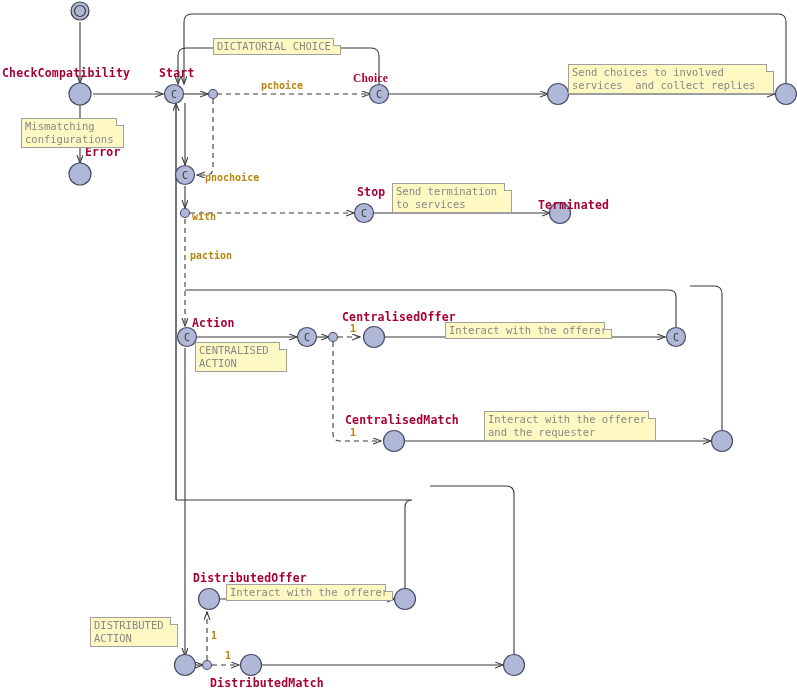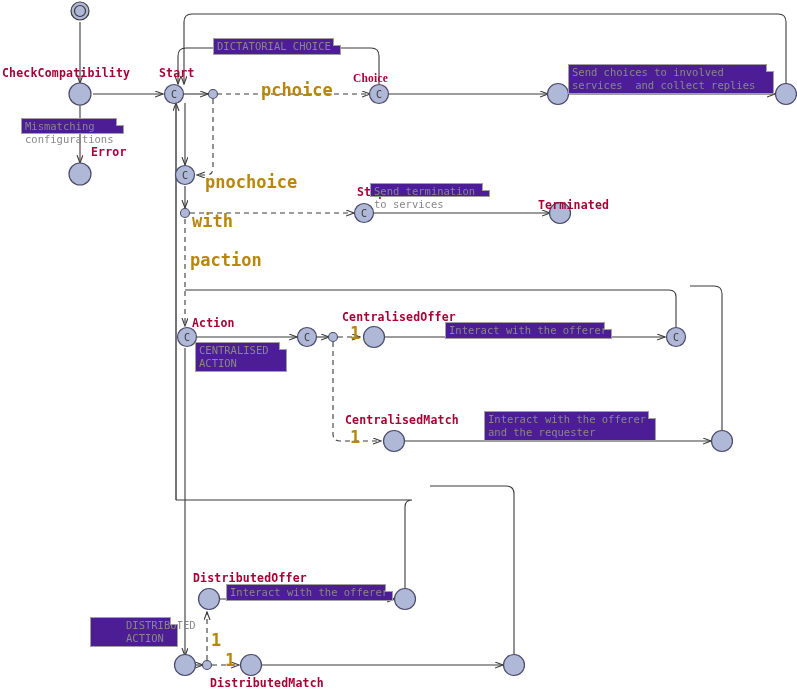--- a/index.html
+++ b/index.html
@@ -1,23 +1,23 @@
 <!DOCTYPE html>
 <html><head>
 <meta charset="utf-8">
 <style>
   html,body{margin:0;padding:0;background:#ffffff;}
   body{font-family:"DejaVu Sans","Liberation Sans",sans-serif;}
   #stage{position:relative;width:797px;height:691px;background:#ffffff;overflow:hidden;}
   svg{position:absolute;left:0;top:0;}
   .lbl{position:absolute;white-space:pre;font-family:"DejaVu Sans Mono","Liberation Mono",monospace;}
   .state-name{color:#A80036;font-size:11.5px;font-weight:bold;letter-spacing:0.2px;}
-  .guard{color:#B8860B;font-size:17px;font-weight:bold;}
+  .guard{color:#B8860B;font-size:10px;font-weight:bold;}
   .note-txt{color:#888888;font-size:10.5px;line-height:12.5px;}
-  .notebox{position:absolute;background:#4c1d95;border:1px solid #A0A0A0;box-sizing:border-box;}
+  .notebox{position:absolute;background:#fef9c3;border:1px solid #A0A0A0;box-sizing:border-box;}
   .notebox .dog{position:absolute;right:-1px;top:-1px;width:7px;height:7px;
      background:#FFFFFF;border-left:1px solid #A0A0A0;border-bottom:1px solid #A0A0A0;}
   .notebox .pad{padding:1px 3px 2px 3px;}
 </style>
 </head>
 <body>
 
 <div id="stage">
 
   <svg width="797" height="691">
@@ -144,59 +144,59 @@
       <circle cx="405" cy="599" r="10.5" fill="#B0B8D8" stroke="#4A4A6A" stroke-width="1.2"></circle>
 
       <circle cx="185" cy="665" r="10.5" fill="#B0B8D8" stroke="#4A4A6A" stroke-width="1.2"></circle>
       <circle cx="207" cy="665" r="4.5" fill="#B0B8D8" stroke="#4A4A6A" stroke-width="1.1"></circle>
       <circle cx="251" cy="665" r="10.5" fill="#B0B8D8" stroke="#4A4A6A" stroke-width="1.2"></circle>
       <circle cx="514" cy="665" r="10.5" fill="#B0B8D8" stroke="#4A4A6A" stroke-width="1.2"></circle>
     </g>
   </svg>
 
   <div class="lbl state-name" style="left:2px;top:66px;">CheckCompatibility</div>
-  <div class="lbl state-name" style="left:91px;top:145px;">Error</div>
+  <div class="lbl state-name" style="left:85px;top:145px;">Error</div>
   <div class="lbl state-name" style="left:159px;top:66px;">Start</div>
   <div class="lbl state-name" style="left:353px;top:72px;font-family:Liberation Serif, serif;">Choice</div>
   <div class="lbl state-name" style="left:357px;top:185px;">Stop</div>
   <div class="lbl state-name" style="left:538px;top:198px;">Terminated</div>
   <div class="lbl state-name" style="left:192px;top:316px;">Action</div>
   <div class="lbl state-name" style="left:342px;top:310px;">CentralisedOffer</div>
   <div class="lbl state-name" style="left:345px;top:413px;">CentralisedMatch</div>
   <div class="lbl state-name" style="left:193px;top:571px;">DistributedOffer</div>
   <div class="lbl state-name" style="left:210px;top:676px;">DistributedMatch</div>
 
   <div class="lbl guard" style="left:261px;top:80px;">pchoice</div>
   <div class="lbl guard" style="left:205px;top:172px;">pnochoice</div>
   <div class="lbl guard" style="left:192px;top:211px;">with</div>
   <div class="lbl guard" style="left:190px;top:250px;">paction</div>
   <div class="lbl guard" style="left:350px;top:323px;">1</div>
   <div class="lbl guard" style="left:350px;top:427px;">1</div>
   <div class="lbl guard" style="left:211px;top:630px;">1</div>
   <div class="lbl guard" style="left:225px;top:650px;">1</div>
 
-  <div class="notebox" style="left:21px;top:118px;width:103px;height:16px;">
+  <div class="notebox" style="left:21px;top:118px;width:103px;height:30px;">
     <div class="dog"></div>
     <div class="pad lbl note-txt" style="position:static;">Mismatching
 configurations</div>
   </div>
 
   <div class="notebox" style="left:213px;top:38px;width:128px;height:17px;">
     <div class="dog"></div>
     <div class="pad lbl note-txt" style="position:static;">DICTATORIAL CHOICE</div>
   </div>
 
 
   <div class="notebox" style="left:568px;top:64px;width:206px;height:30px;">
     <div class="dog"></div>
     <div class="pad lbl note-txt" style="position:static;">Send choices to involved
 services  and collect replies</div>
   </div>
 
-  <div class="notebox" style="left:370px;top:183px;width:120px;height:14px;">
+  <div class="notebox" style="left:392px;top:183px;width:120px;height:30px;">
     <div class="dog"></div>
     <div class="pad lbl note-txt" style="position:static;">Send termination
 to services</div>
   </div>
 
   <div class="notebox" style="left:195px;top:342px;width:92px;height:30px;">
     <div class="dog"></div>
     <div class="pad lbl note-txt" style="position:static;">CENTRALISED
 ACTION</div>
   </div>
@@ -205,21 +205,21 @@
     <div class="dog"></div>
     <div class="pad lbl note-txt" style="position:static;">Interact with the offerer</div>
   </div>
 
   <div class="notebox" style="left:484px;top:411px;width:172px;height:30px;">
     <div class="dog"></div>
     <div class="pad lbl note-txt" style="position:static;">Interact with the offerer
 and the requester</div>
   </div>
 
-  <div class="notebox" style="left:90px;top:617px;width:88px;height:30px;padding-left:32px;">
+  <div class="notebox" style="left:90px;top:617px;width:88px;height:30px;">
     <div class="dog"></div>
     <div class="pad lbl note-txt" style="position:static;">DISTRIBUTED
 ACTION</div>
   </div>
 
   <div class="notebox" style="left:226px;top:584px;width:167px;height:17px;">
     <div class="dog"></div>
     <div class="pad lbl note-txt" style="position:static;">Interact with the offerer</div>
   </div>
 

